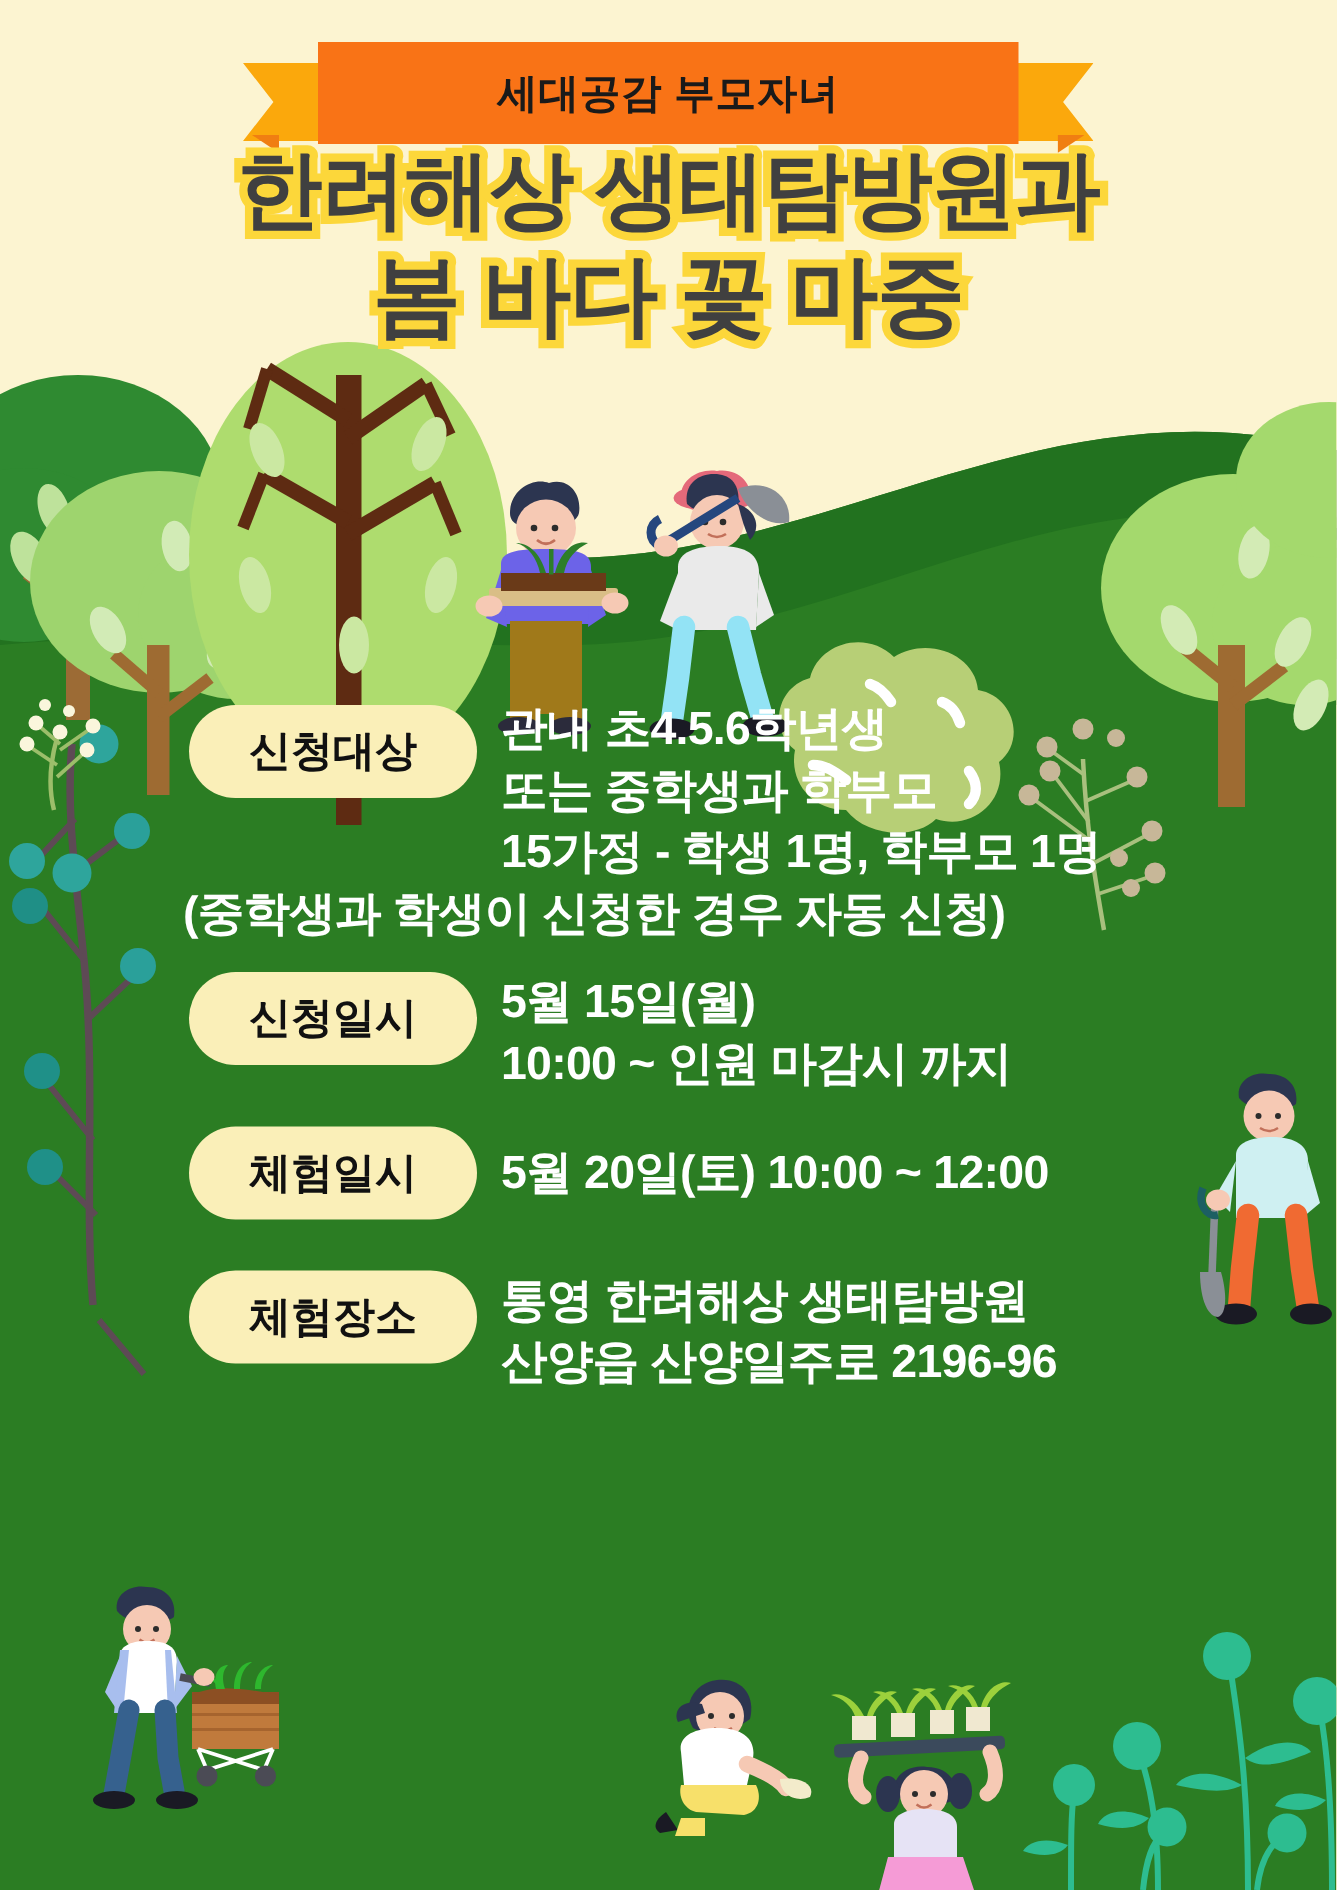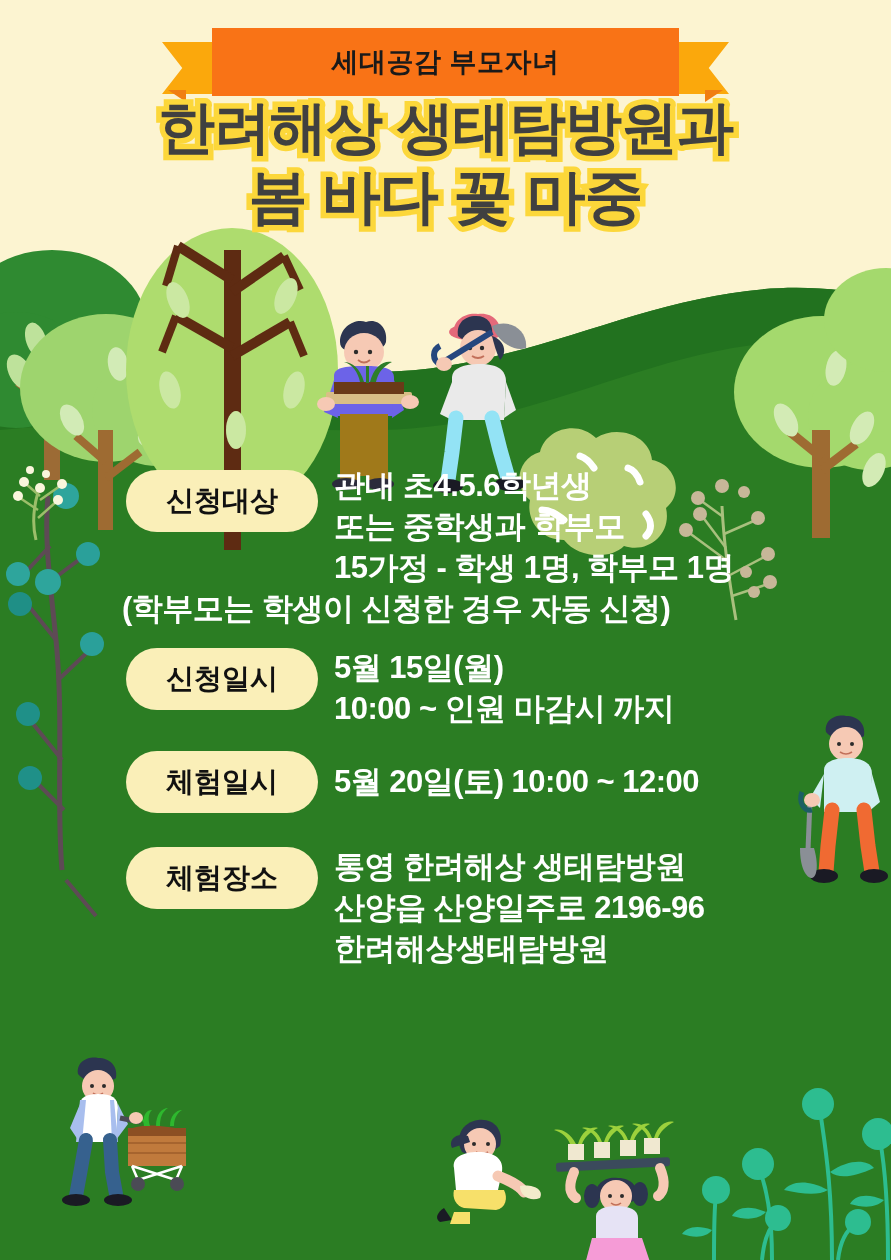--- a/index.html
+++ b/index.html
@@ -368,21 +368,21 @@
   </div>
 
   <div class="info">
 
     <div class="row r1">
       <div class="pill">신청대상</div>
       <div class="vals">
         <div class="val">관내 초4.5.6학년생</div>
         <div class="val">또는 중학생과 학부모</div>
         <div class="val">15가정 - 학생 1명, 학부모 1명</div>
-        <div class="val wide">(학부모는 학생이 신청한 경우 자동 신청)</div>
+        <div class="val wide">(중학생과 학생이 신청한 경우 자동 신청)</div>
       </div>
     </div>
 
     <div class="row r2">
       <div class="pill">신청일시</div>
       <div class="vals">
         <div class="val">5월 15일(월)</div>
         <div class="val">10:00 ~ 인원 마감시 까지</div>
       </div>
     </div>
@@ -392,18 +392,17 @@
       <div class="vals">
         <div class="val">5월 20일(토) 10:00 ~ 12:00</div>
       </div>
     </div>
 
     <div class="row r4">
       <div class="pill">체험장소</div>
       <div class="vals">
         <div class="val">통영 한려해상 생태탐방원</div>
         <div class="val">산양읍 산양일주로 2196-96</div>
-        <div class="val">한려해상생태탐방원</div>
       </div>
     </div>
 
   </div>
 </div>
 
 </body></html>

